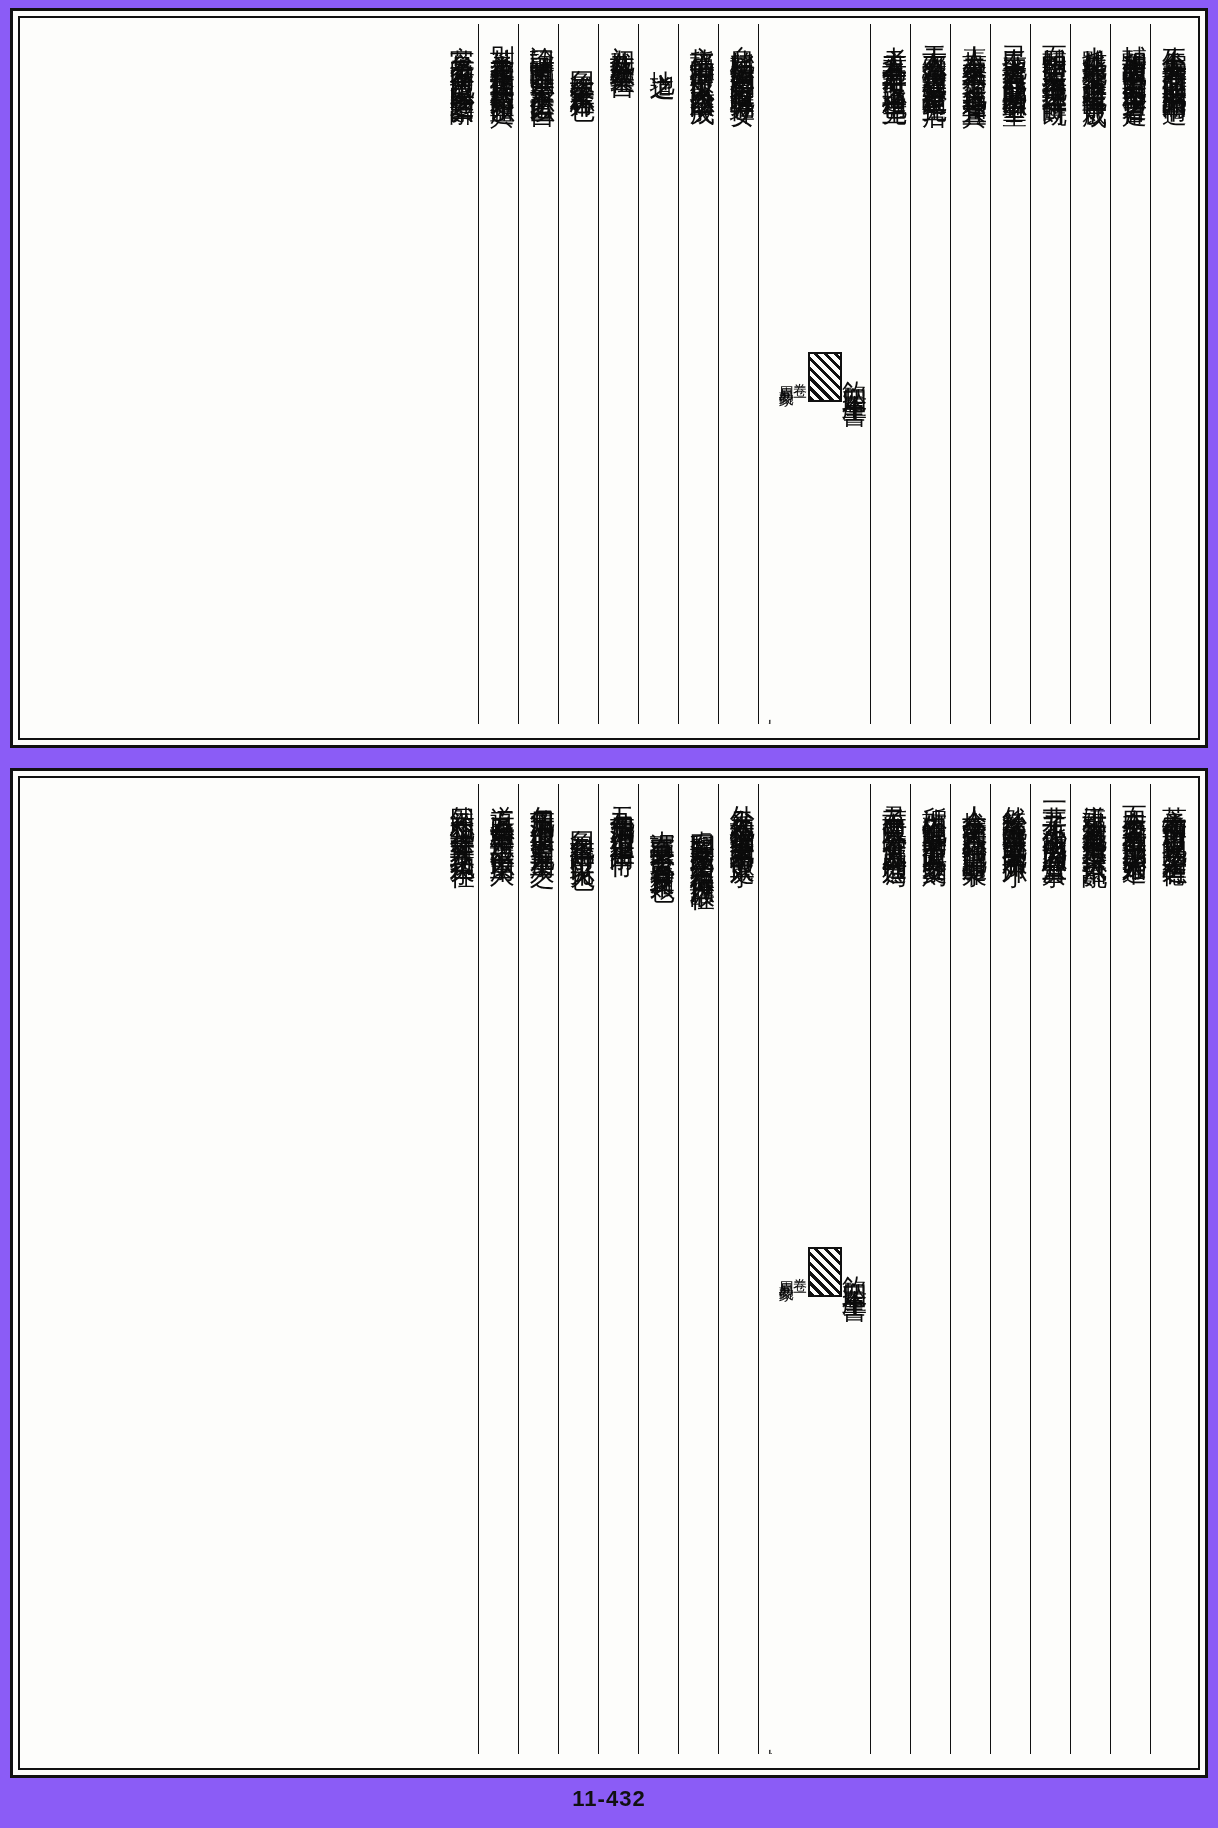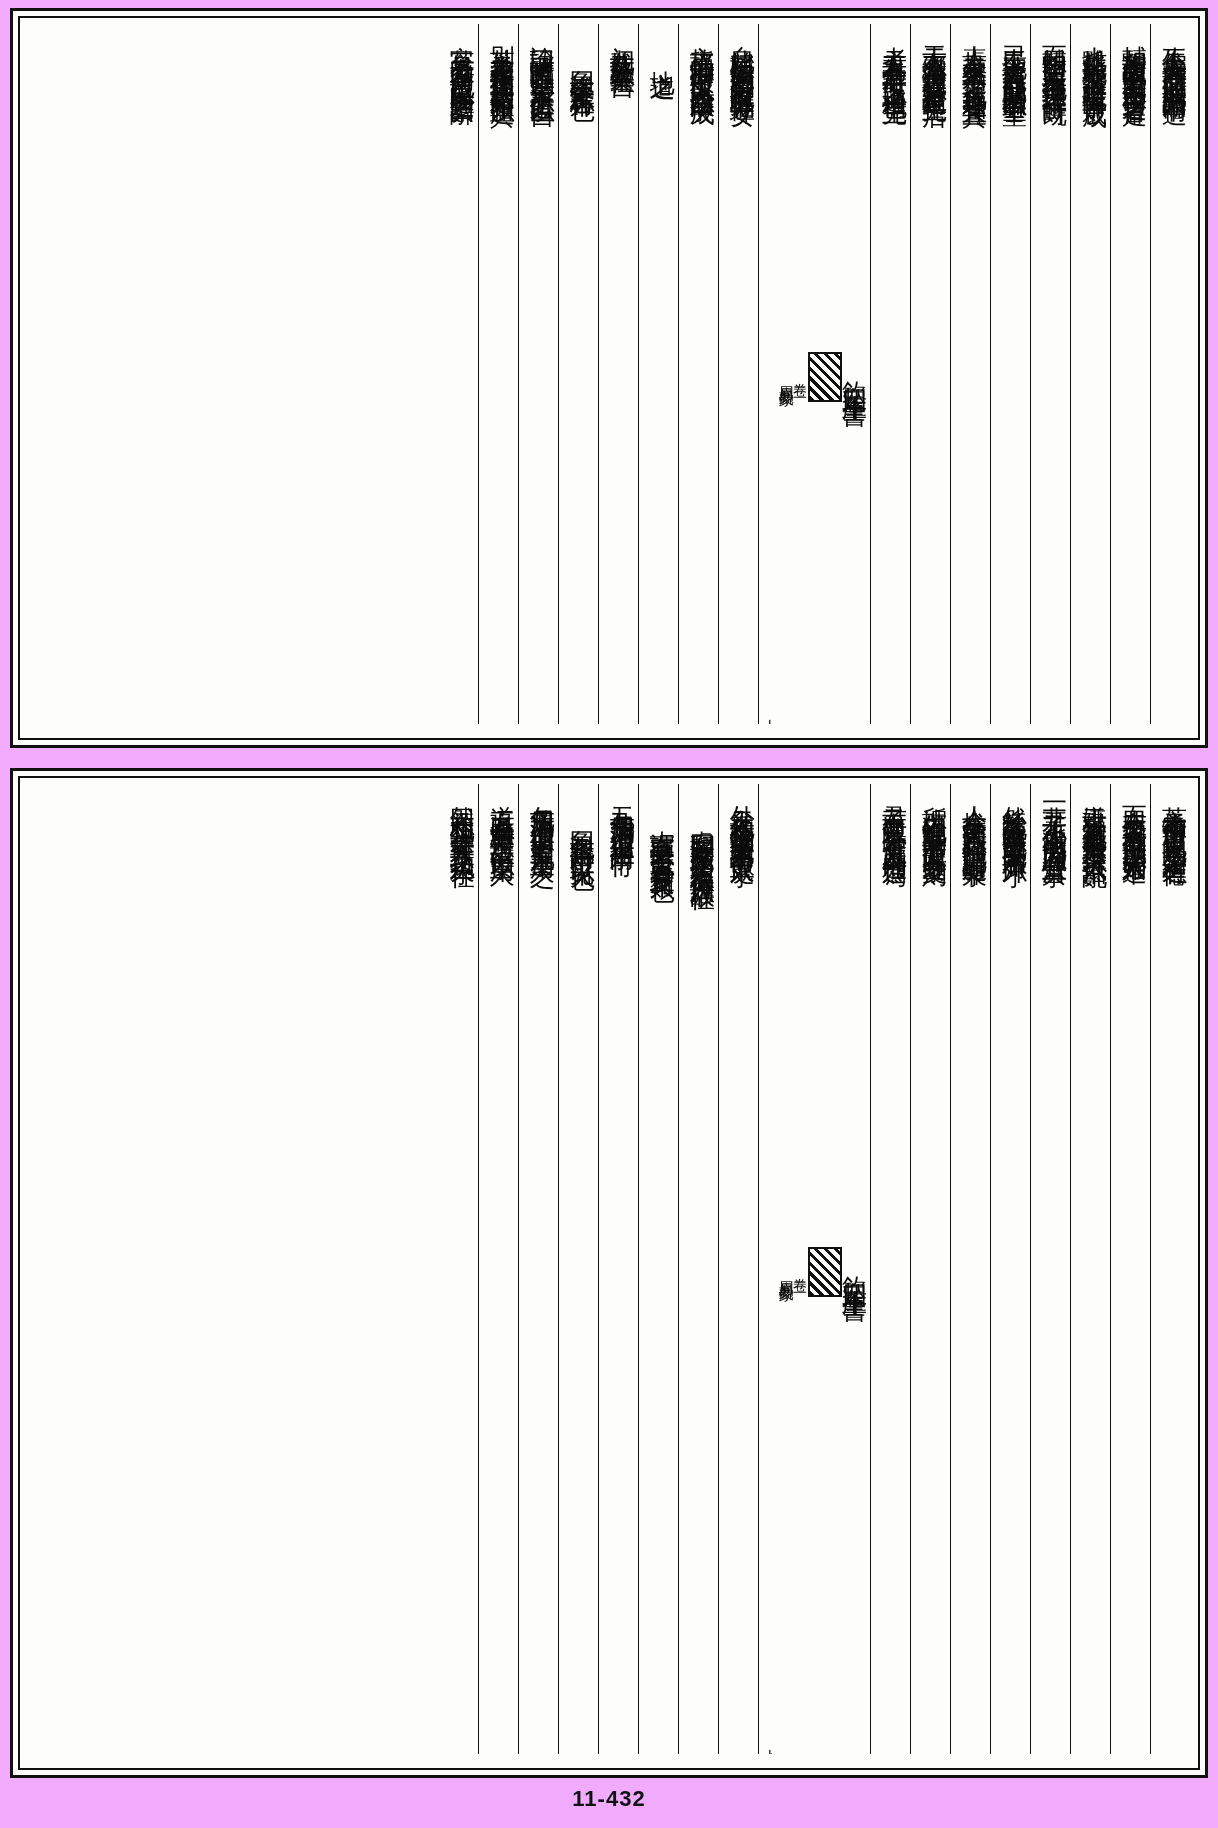--- a/index.html
+++ b/index.html
@@ -12,21 +12,21 @@
     height: 1828px;
     font-family: "DejaVu Serif", serif;
     position: relative;
     overflow: hidden;
   }
   .page-wrap {
     position: absolute;
     left: 0; top: 0;
     width: 1218px;
     height: 1828px;
-    background: #f0abfc;
+    background: #8b5cf6;
   }
   
   .leaf {
     position: absolute;
     left: 10px;
     width: 1198px;
     border: 3px solid #111;
     background: #fdfdfb;
     box-sizing: border-box;
     padding: 5px;

